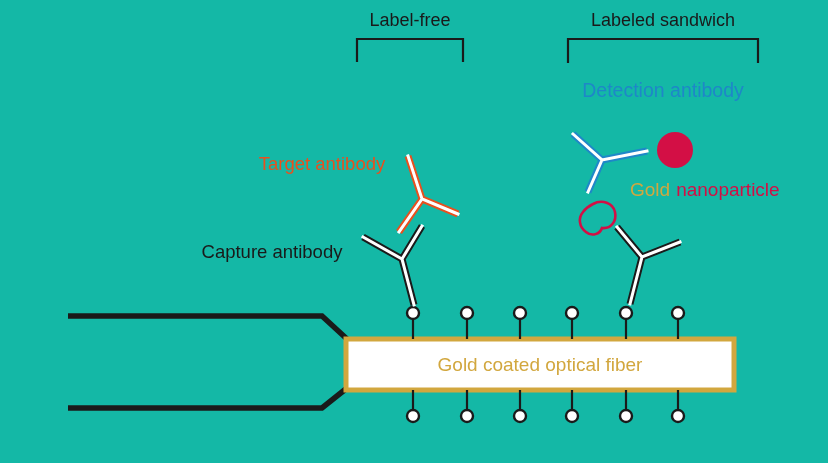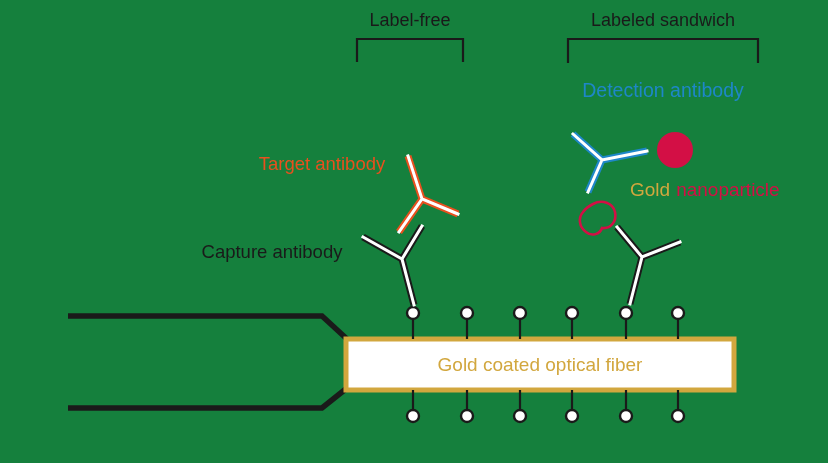--- a/index.html
+++ b/index.html
@@ -7,21 +7,21 @@
     padding: 0;
     background: #ffffff;
     width: 828px;
     height: 463px;
     overflow: hidden;
   }
   .frame {
     position: relative;
     width: 828px;
     height: 463px;
-    background: #15803d;
+    background: #14b8a6;
   }
   svg {
     display: block;
     width: 828px;
     height: 463px;
   }
   text {
     font-family: "Liberation Sans", sans-serif;
     font-weight: 500;
   }

